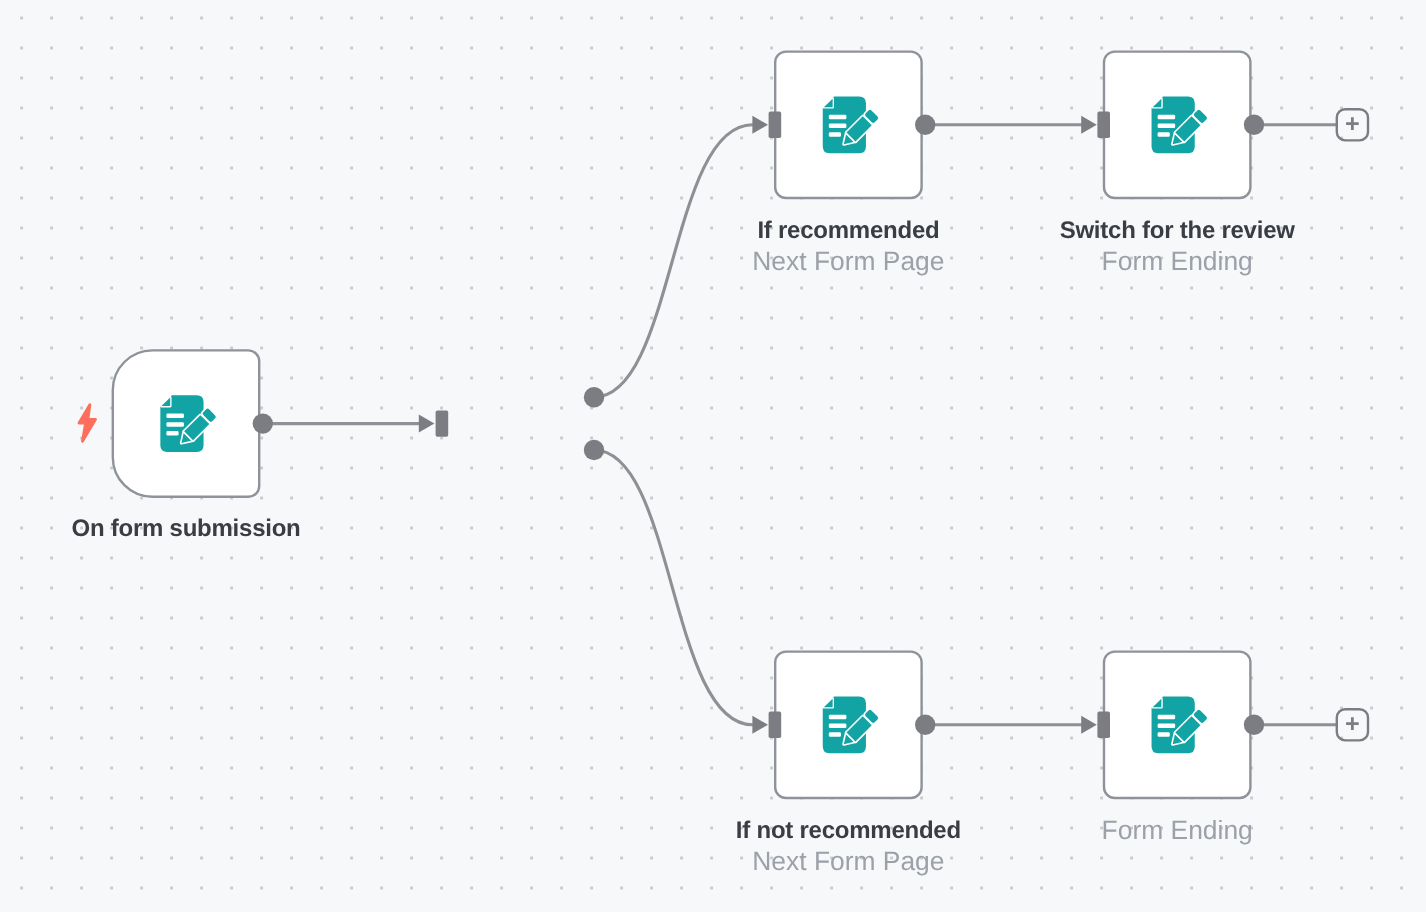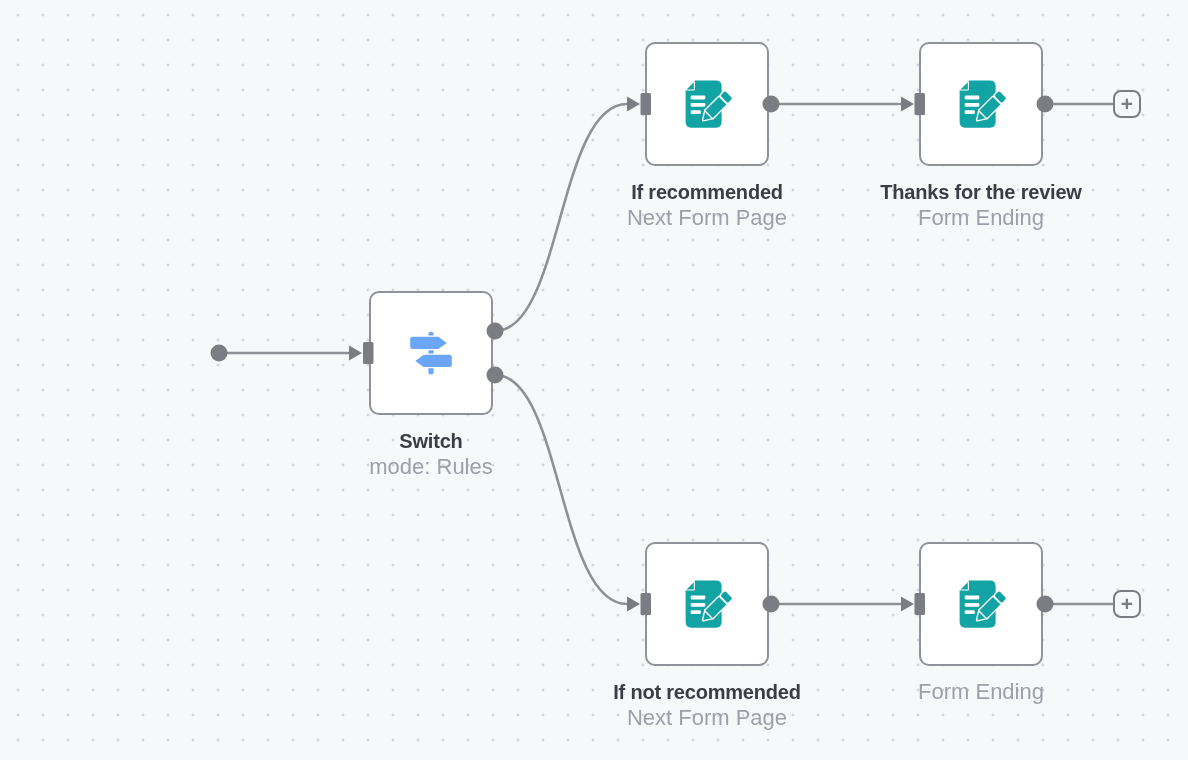--- a/index.html
+++ b/index.html
@@ -122,53 +122,56 @@
     </g>
     <circle class="endpoint" cx="219" cy="353" r="8.5"></circle>
     <circle class="endpoint" cx="495" cy="331" r="8.5"></circle>
     <circle class="endpoint" cx="495" cy="375" r="8.5"></circle>
     <circle class="endpoint" cx="771" cy="104" r="8.5"></circle>
     <circle class="endpoint" cx="1045" cy="104" r="8.5"></circle>
     <circle class="endpoint" cx="771" cy="604" r="8.5"></circle>
     <circle class="endpoint" cx="1045" cy="604" r="8.5"></circle>
   </svg>
 
-
-  <div class="node-group" style="left:369px;top:291px">
-    <div class="node-box">
-      <svg class="node-icon" viewBox="0 0 48 48">
-          <use href="#icon-switch"></use>
-        </svg>
-    </div>
-    <div class="node-labels">
-      <div class="node-title">Switch</div>
-      <div class="node-subtitle">mode: Rules</div>
-    </div>
-  </div>
+  <div class="node-group" style="left:93px;top:291px">
+    <svg class="bolt" viewBox="0 0 20 36">
+        <use href="#icon-bolt"></use>
+      </svg>
+    <div class="node-box trigger">
+      <svg class="node-icon" viewBox="0 0 48 48">
+          <use href="#icon-form"></use>
+        </svg>
+    </div>
+    <div class="node-labels">
+      <div class="node-title">On form submission</div>
+
+    </div>
+  </div>
+
 
   <div class="node-group" style="left:645px;top:42px">
     <div class="node-box">
       <svg class="node-icon" viewBox="0 0 48 48">
           <use href="#icon-form"></use>
         </svg>
     </div>
     <div class="node-labels">
       <div class="node-title">If recommended</div>
       <div class="node-subtitle">Next Form Page</div>
     </div>
   </div>
 
   <div class="node-group" style="left:919px;top:42px">
     <div class="node-box">
       <svg class="node-icon" viewBox="0 0 48 48">
           <use href="#icon-form"></use>
         </svg>
     </div>
     <div class="node-labels">
-      <div class="node-title">Thanks for the review</div>
+      <div class="node-title">Switch for the review</div>
       <div class="node-subtitle">Form Ending</div>
     </div>
   </div>
 
   <div class="node-group" style="left:645px;top:542px">
     <div class="node-box">
       <svg class="node-icon" viewBox="0 0 48 48">
           <use href="#icon-form"></use>
         </svg>
     </div>

